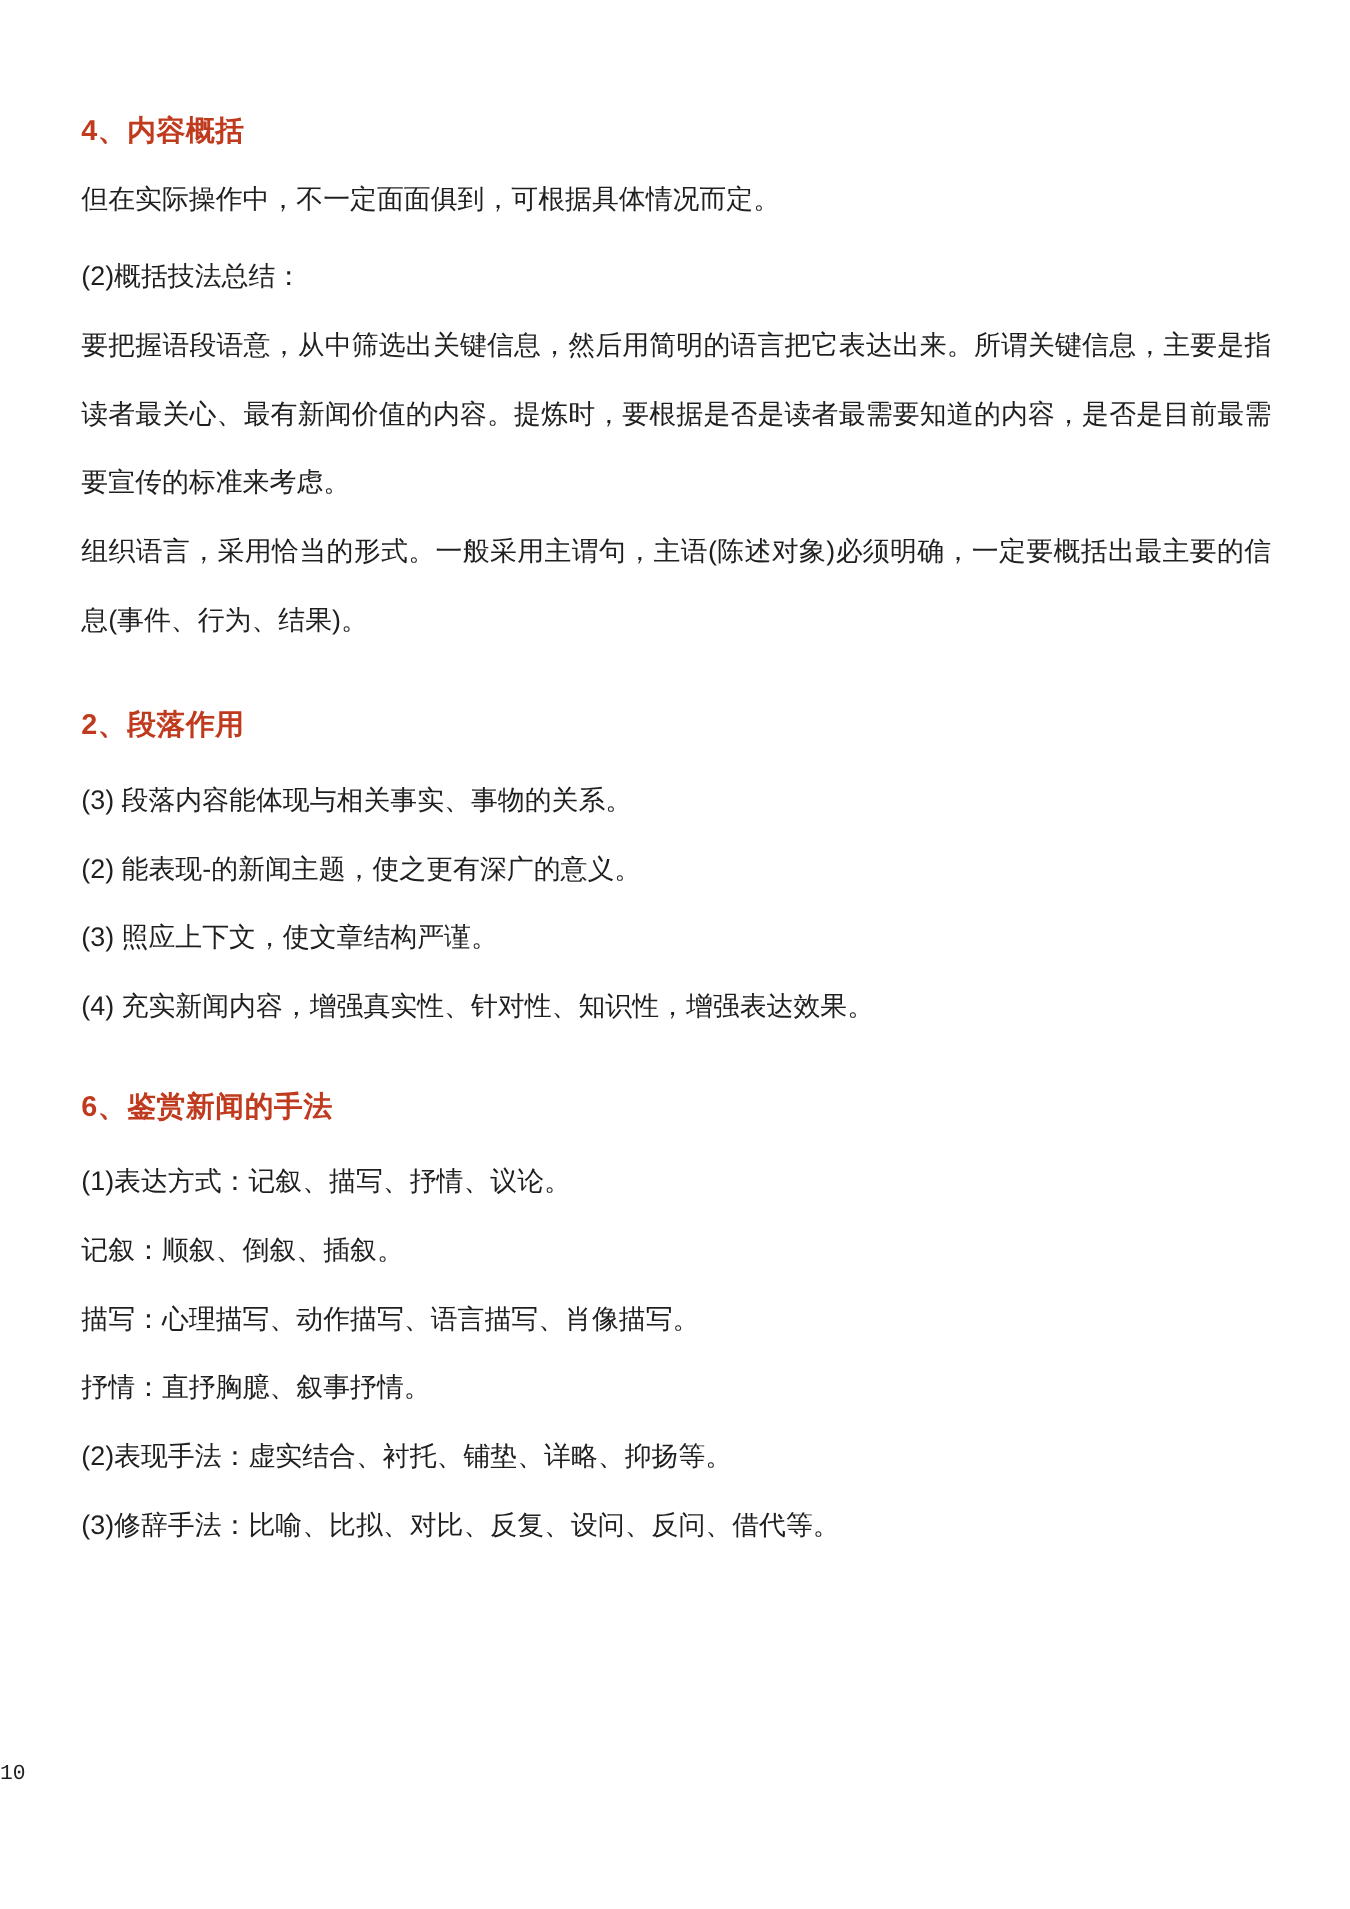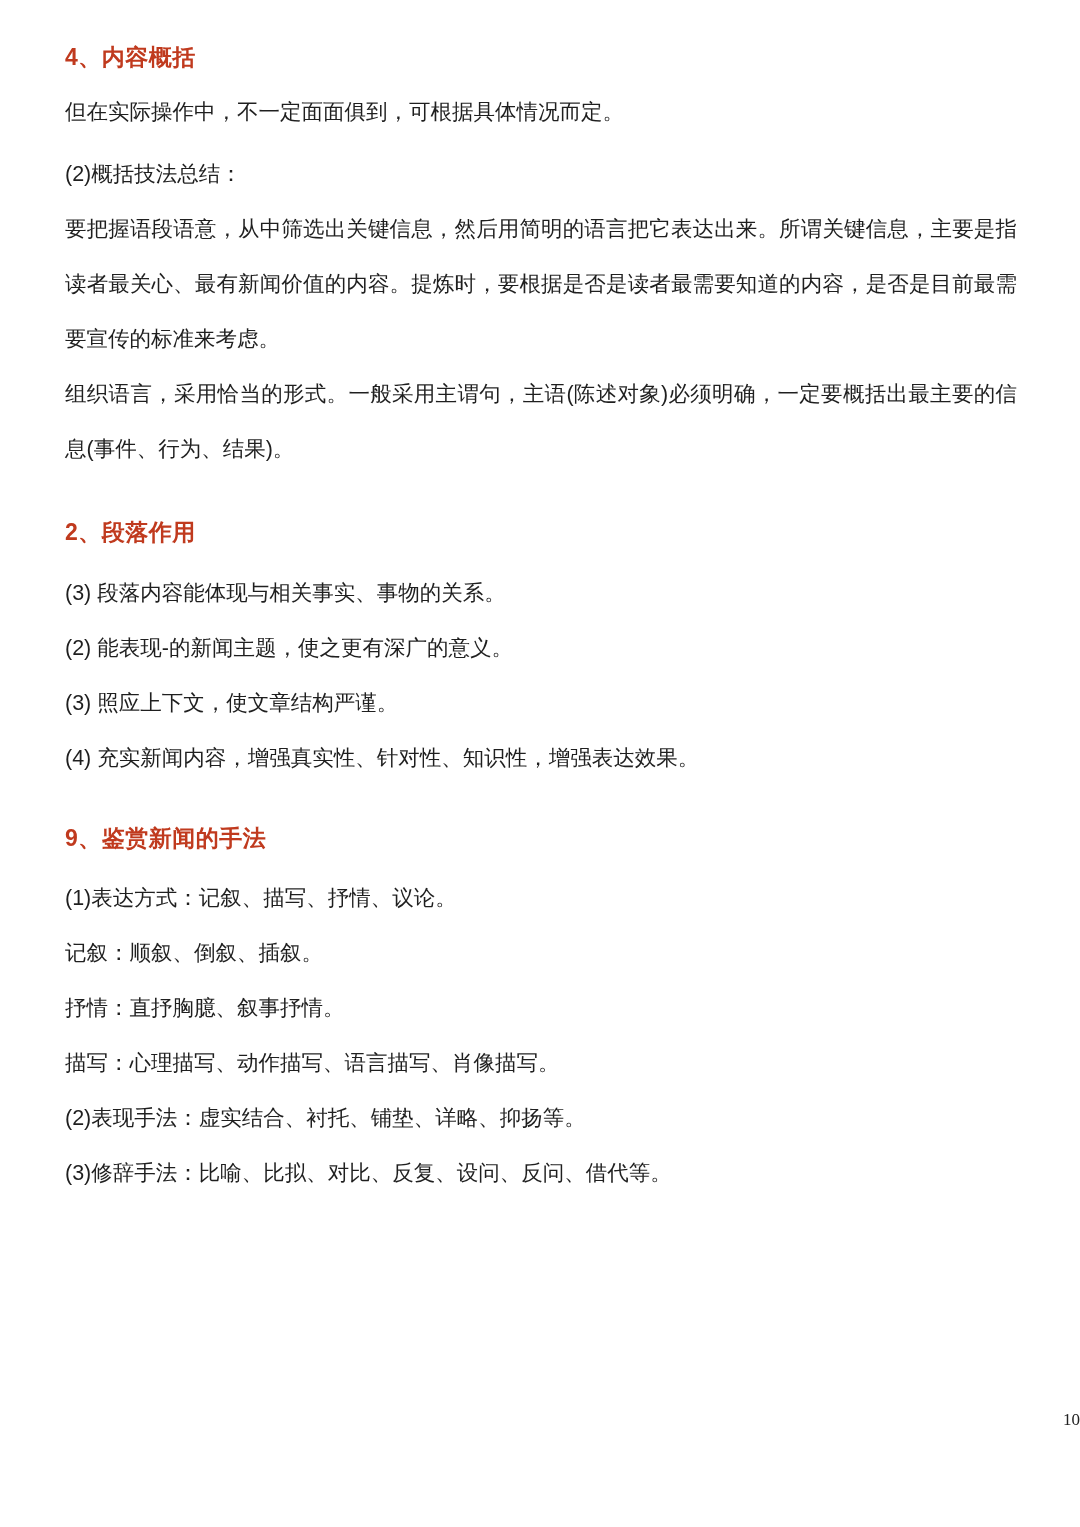--- a/index.html
+++ b/index.html
@@ -14,22 +14,22 @@
     margin: 0 auto;
     background: #ffffff;
     font-family: "Liberation Sans", sans-serif;
     color: #1f1f1f;
     overflow: hidden;
   }
   .doc-content {
     position: absolute;
     left: 65px;
     right: 63px;
-    top: 0;
-    padding-top: 30px;
+    top: 12px;
+    padding-top: 65px;
   }
   .section-heading {
     margin: 0;
     font-size: 23px;
     font-weight: 700;
     line-height: 55px;
     color: var(--accent, #C03A1E);
     letter-spacing: 0.5px;
   }
   .para {
@@ -45,49 +45,49 @@
   .mt-7  { margin-top: 7px; }
   .mt-6  { margin-top: 6px; }
   .mt-5  { margin-top: 5px; }
   .mt-28 { margin-top: 28px; }
   .mt-25 { margin-top: 25px; }
   .page-footer {
     position: absolute;
     top: 1408px;
     left: 0;
     width: 100%;
-    text-align: right;
+    text-align: left;
     font-size: 17px;
     line-height: 24px;
     color: #222222;
-    font-family: Liberation Serif, serif;
+    font-family: Liberation Mono, monospace;
   }
 </style>
 </head>
 <body>
 
 <div class="doc-page">
   <div class="doc-content">
 
     <h2 class="section-heading">4、内容概括</h2>
     <p class="para">但在实际操作中，不一定面面俱到，可根据具体情况而定。</p>
     <p class="para mt-7">(2)概括技法总结：</p>
     <p class="para justify">要把握语段语意，从中筛选出关键信息，然后用简明的语言把它表达出来。所谓关键信息，主要是指读者最关心、最有新闻价值的内容。提炼时，要根据是否是读者最需要知道的内容，是否是目前最需要宣传的标准来考虑。</p>
     <p class="para justify">组织语言，采用恰当的形式。一般采用主谓句，主语(陈述对象)必须明确，一定要概括出最主要的信息(事件、行为、结果)。</p>
 
     <h2 class="section-heading mt-28">2、段落作用</h2>
     <p class="para mt-6">(3) 段落内容能体现与相关事实、事物的关系。</p>
     <p class="para">(2) 能表现-的新闻主题，使之更有深广的意义。</p>
     <p class="para">(3) 照应上下文，使文章结构严谨。</p>
     <p class="para">(4) 充实新闻内容，增强真实性、针对性、知识性，增强表达效果。</p>
 
-    <h2 class="section-heading mt-25">9、鉴赏新闻的手法</h2>
+    <h2 class="section-heading mt-25">6、鉴赏新闻的手法</h2>
     <p class="para mt-5">(1)表达方式：记叙、描写、抒情、议论。</p>
     <p class="para">记叙：顺叙、倒叙、插叙。</p>
+    <p class="para">描写：心理描写、动作描写、语言描写、肖像描写。</p>
     <p class="para">抒情：直抒胸臆、叙事抒情。</p>
-    <p class="para">描写：心理描写、动作描写、语言描写、肖像描写。</p>
     <p class="para">(2)表现手法：虚实结合、衬托、铺垫、详略、抑扬等。</p>
     <p class="para">(3)修辞手法：比喻、比拟、对比、反复、设问、反问、借代等。</p>
 
   </div>
 
   <div class="page-footer">10</div>
 </div>
 
 </body></html>

